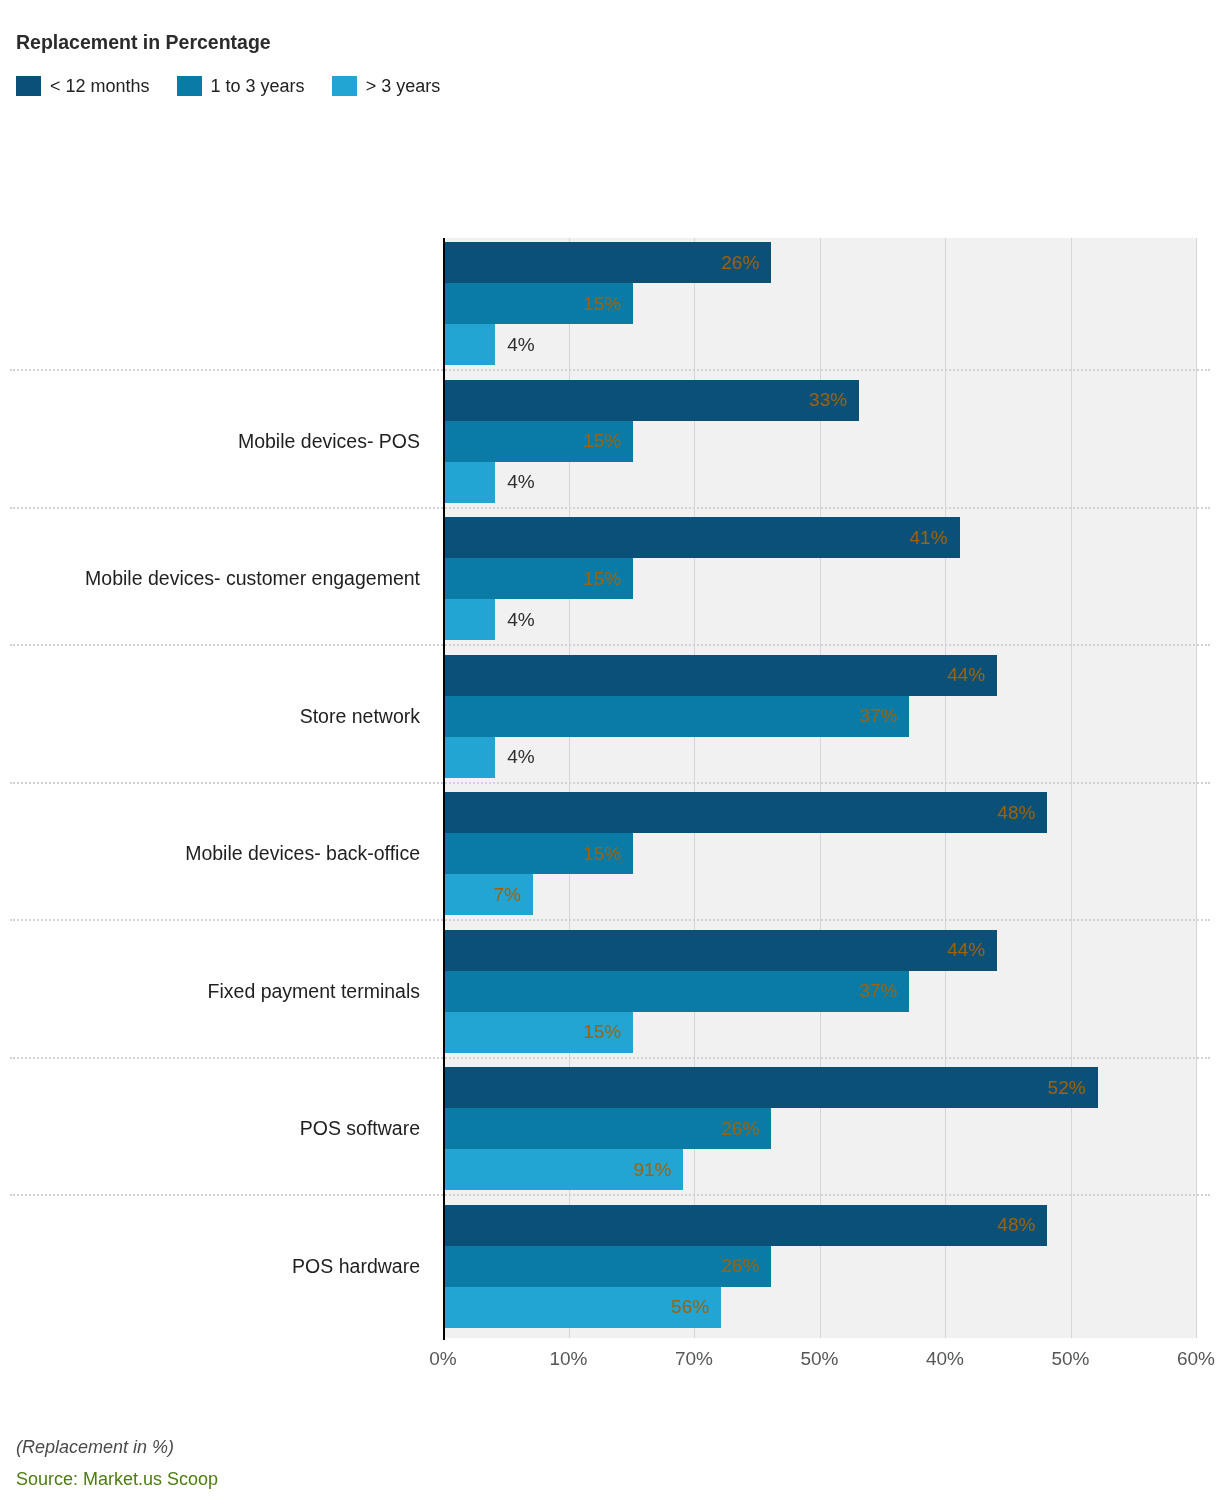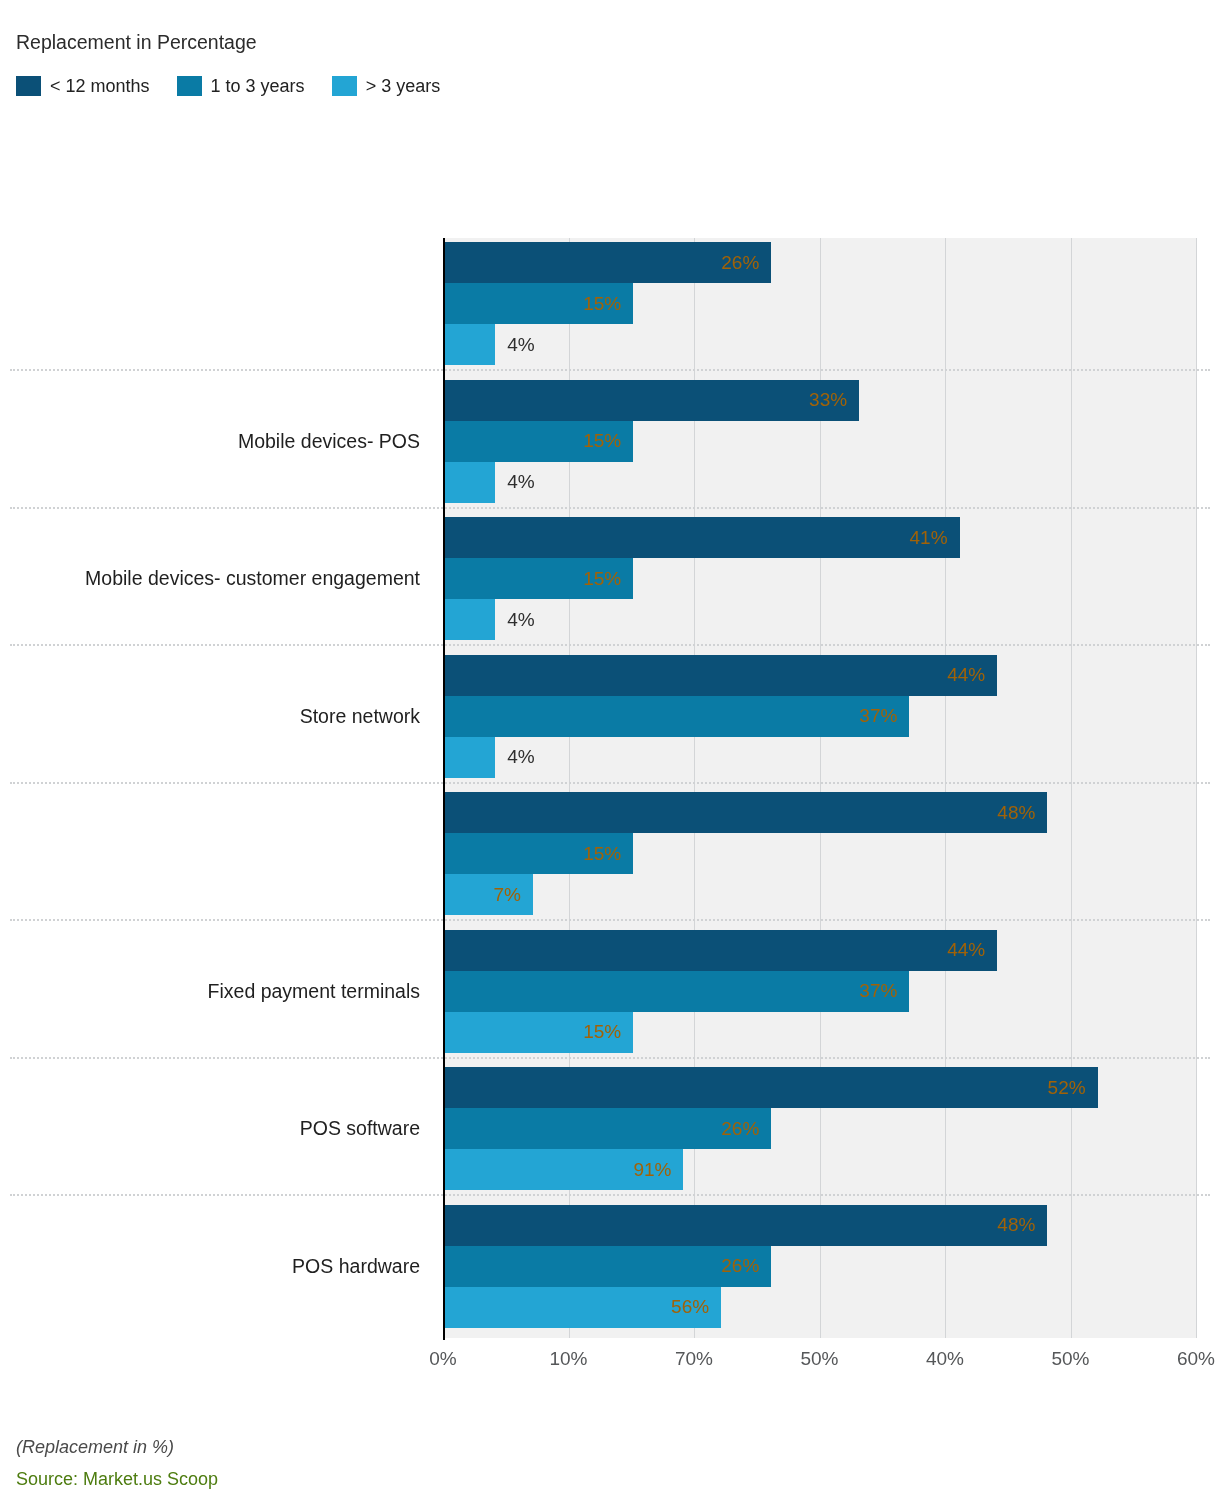--- a/index.html
+++ b/index.html
@@ -19,21 +19,21 @@
     font-weight:bold;
     line-height:1.22;
     letter-spacing:-0.3px;
     color:#141414;
     max-width:1190px;
   }
   #chart-subtitle {
     margin-top:17px;
     font-size:19.5px;
     color:#2b2b2b;
-    font-weight:normal;
+    font-weight:bold;
   }
 
   
   #legend {
     margin-top:21px;
     display:flex;
     align-items:center;
     gap:27px;
     height:22px;
   }
@@ -256,20 +256,21 @@
             <div class="bar-value inside" style="left: 0px; width: 452.35px;">37%</div>
           </div>
           <div class="bar-row">
             <div class="bar" style="width: 50.2px; background: rgb(35, 165, 212);"></div>
             <div class="bar-value outside" style="left: 62.2px;">4%</div>
           </div>
         </div>
       </div>
       <div class="group-sep" style="top: 543.5px;"></div>
       <div class="group" style="top: 550px;">
+        <div class="group-label">Mobile devices- back-office</div>
         <div class="bars">
           <div class="bar-row">
             <div class="bar" style="width: 602.4px; background: rgb(11, 80, 119);"></div>
             <div class="bar-value inside" style="left: 0px; width: 590.4px;">48%</div>
           </div>
           <div class="bar-row">
             <div class="bar" style="width: 188.25px; background: rgb(10, 123, 165);"></div>
             <div class="bar-value inside" style="left: 0px; width: 176.25px;">15%</div>
           </div>
           <div class="bar-row">

